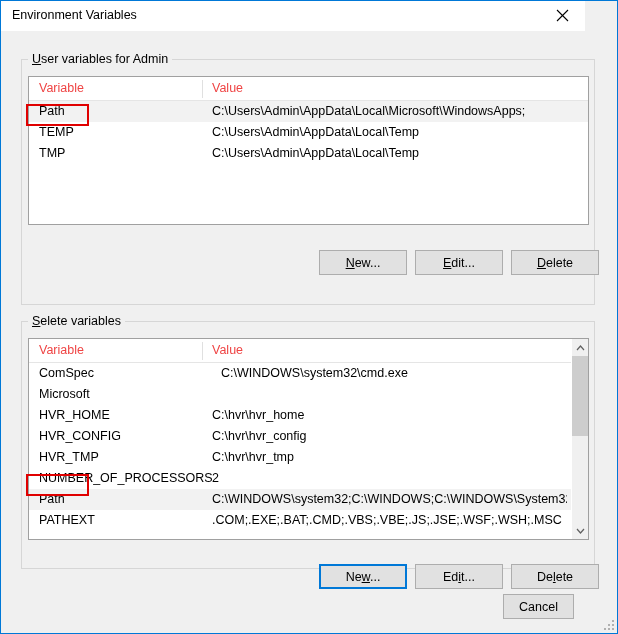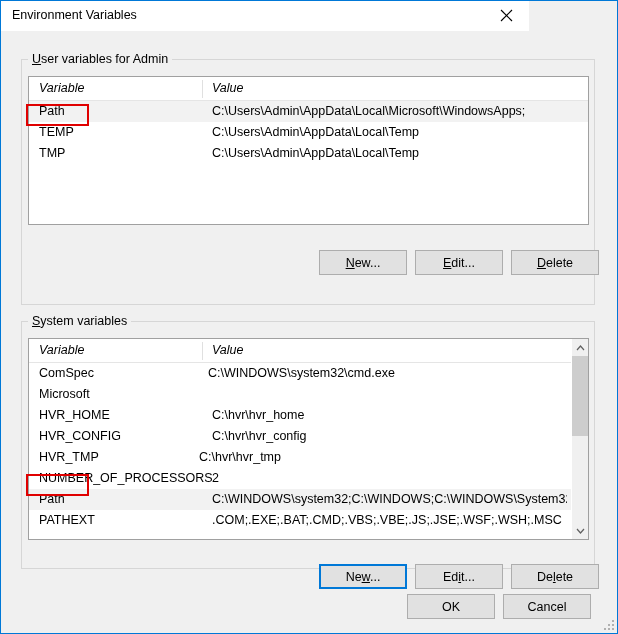--- a/index.html
+++ b/index.html
@@ -23,21 +23,21 @@
     height: 634px;
     box-sizing: border-box;
     border: 1px solid #0078d7;
     background: #f0f0f0;
   }
 
   
   .titlebar {
     position: absolute;
     left: 0; top: 0;
-    width: 528px;
+    width: 584px;
     height: 30px;
     background: #ffffff;
     box-sizing: border-box;
   }
   .title-text {
     position: absolute;
     left: 11px;
     top: 7px;
     font-size: 12.5px;
     color: #000000;
@@ -96,23 +96,22 @@
     position: relative;
     height: 24px;
     background: #ffffff;
     box-sizing: border-box;
     border-bottom: 1px solid #e5e5e5;
   }
   .lv-header .hcell {
     position: absolute;
     top: 4px;
     font-size: 12.5px;
-    color: #000000;
-    white-space: nowrap;
-    font-style: italic;
+    color: #ef4444;
+    white-space: nowrap;
   }
   .lv-header .hdiv {
     position: absolute;
     top: 3px;
     width: 1px;
     height: 18px;
     background: #e0e0e0;
   }
   .lv-rows {
     position: relative;
@@ -260,47 +259,47 @@
       </div>
       <div class="btn" style="left:393px; top:190px; width:88px;">
         <span><span></span><span class="accel">E</span><span>dit...</span></span>
       </div>
       <div class="btn" style="left:489px; top:190px; width:88px;">
         <span><span></span><span class="accel">D</span><span>elete</span></span>
       </div>
     </div>
 
     <div class="groupbox" style="left:20px; top:290px; width:574px; height:248px;">
-      <div class="group-legend"><span class="accel">S</span><span>ystem variables</span></div>
+      <div class="group-legend"><span class="accel">S</span><span>elete variables</span></div>
 
       <div class="listview" style="left:6px; top:16px; width:561px; height:202px;">
         <div class="lv-header">
           <div class="hcell" style="left:10px;">Variable</div>
           <div class="hdiv" style="left:173px;"></div>
           <div class="hcell" style="left:183px;">Value</div>
         </div>
         <div class="lv-rows" id="system-rows">
             <div class="lv-row">
               <div class="cell-var">ComSpec</div>
-              <div class="cell-val" style="left: 179px; max-width: 355px;">C:\WINDOWS\system32\cmd.exe</div>
+              <div class="cell-val" style="left: 192px; max-width: 355px;">C:\WINDOWS\system32\cmd.exe</div>
             </div>
             <div class="lv-row">
               <div class="cell-var">Microsoft</div>
             </div>
             <div class="lv-row">
               <div class="cell-var">HVR_HOME</div>
               <div class="cell-val" style="left: 183px; max-width: 355px;">C:\hvr\hvr_home</div>
             </div>
             <div class="lv-row">
               <div class="cell-var">HVR_CONFIG</div>
               <div class="cell-val" style="left: 183px; max-width: 355px;">C:\hvr\hvr_config</div>
             </div>
             <div class="lv-row">
               <div class="cell-var">HVR_TMP</div>
-              <div class="cell-val" style="left: 170px; max-width: 355px;">C:\hvr\hvr_tmp</div>
+              <div class="cell-val" style="left: 183px; max-width: 355px;">C:\hvr\hvr_tmp</div>
             </div>
             <div class="lv-row">
               <div class="cell-var">NUMBER_OF_PROCESSORS</div>
               <div class="cell-val" style="left: 183px; max-width: 355px;">2</div>
             </div>
             <div class="lv-row selected">
               <div class="cell-var">Path</div>
               <div class="cell-val" style="left: 183px; max-width: 355px;">C:\WINDOWS\system32;C:\WINDOWS;C:\WINDOWS\System32\Wb...</div>
             </div>
             <div class="lv-row">
@@ -328,24 +327,21 @@
         <span><span>Ne</span><span class="accel">w</span><span>...</span></span>
       </div>
       <div class="btn" style="left:393px; top:242px; width:88px;">
         <span><span>Ed</span><span class="accel">i</span><span>t...</span></span>
       </div>
       <div class="btn" style="left:489px; top:242px; width:88px;">
         <span><span>De</span><span class="accel">l</span><span>ete</span></span>
       </div>
     </div>
 
-    <div class="btn" style="left:406px; top:563px; width:88px;">
-      <span>OK</span>
-    </div>
-    <div class="btn" style="left:502px; top:563px; width:88px;">
+    <div class="btn" style="left:502px; top:563px; width:71px;">
       <span>Cancel</span>
     </div>
 
     <div class="grip">
       <i style="right:0px;  bottom:0px;"></i>
       <i style="right:4px;  bottom:0px;"></i>
       <i style="right:8px;  bottom:0px;"></i>
       <i style="right:0px;  bottom:4px;"></i>
       <i style="right:4px;  bottom:4px;"></i>
       <i style="right:0px;  bottom:8px;"></i>

